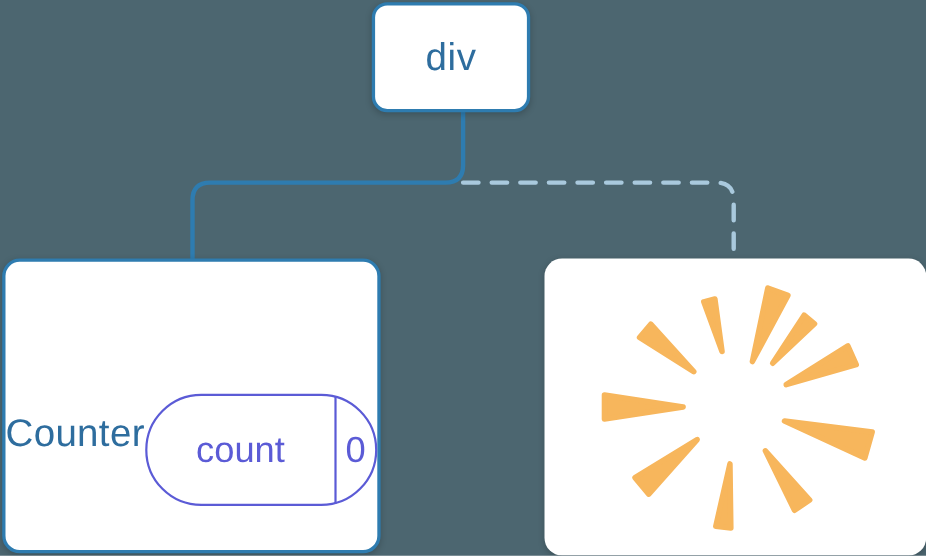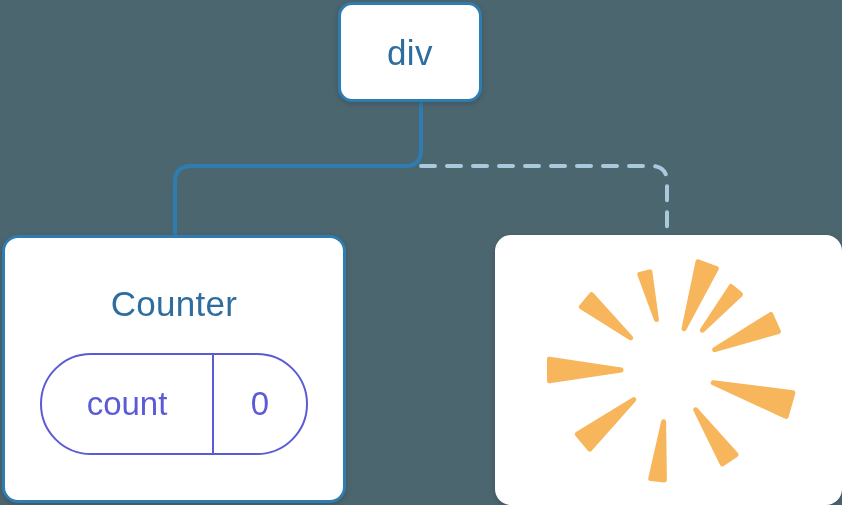--- a/index.html
+++ b/index.html
@@ -60,21 +60,21 @@
   
   #node-counter {
     left: 2px;
     top: 235px;
     width: 344px;
     height: 268px;
     border: 3px solid #2e7cb0;
     border-radius: 16px;
     border-bottom-left-radius: 16px;
     display: flex;
-    flex-direction: column;
+    flex-direction: row;
     align-items: center;
     padding-top: 48px;
   }
   #node-counter .node-title {
     color: #2e6d9e;
     font-size: 35px;
     line-height: 1;
     letter-spacing: 0.3px;
   }
 

